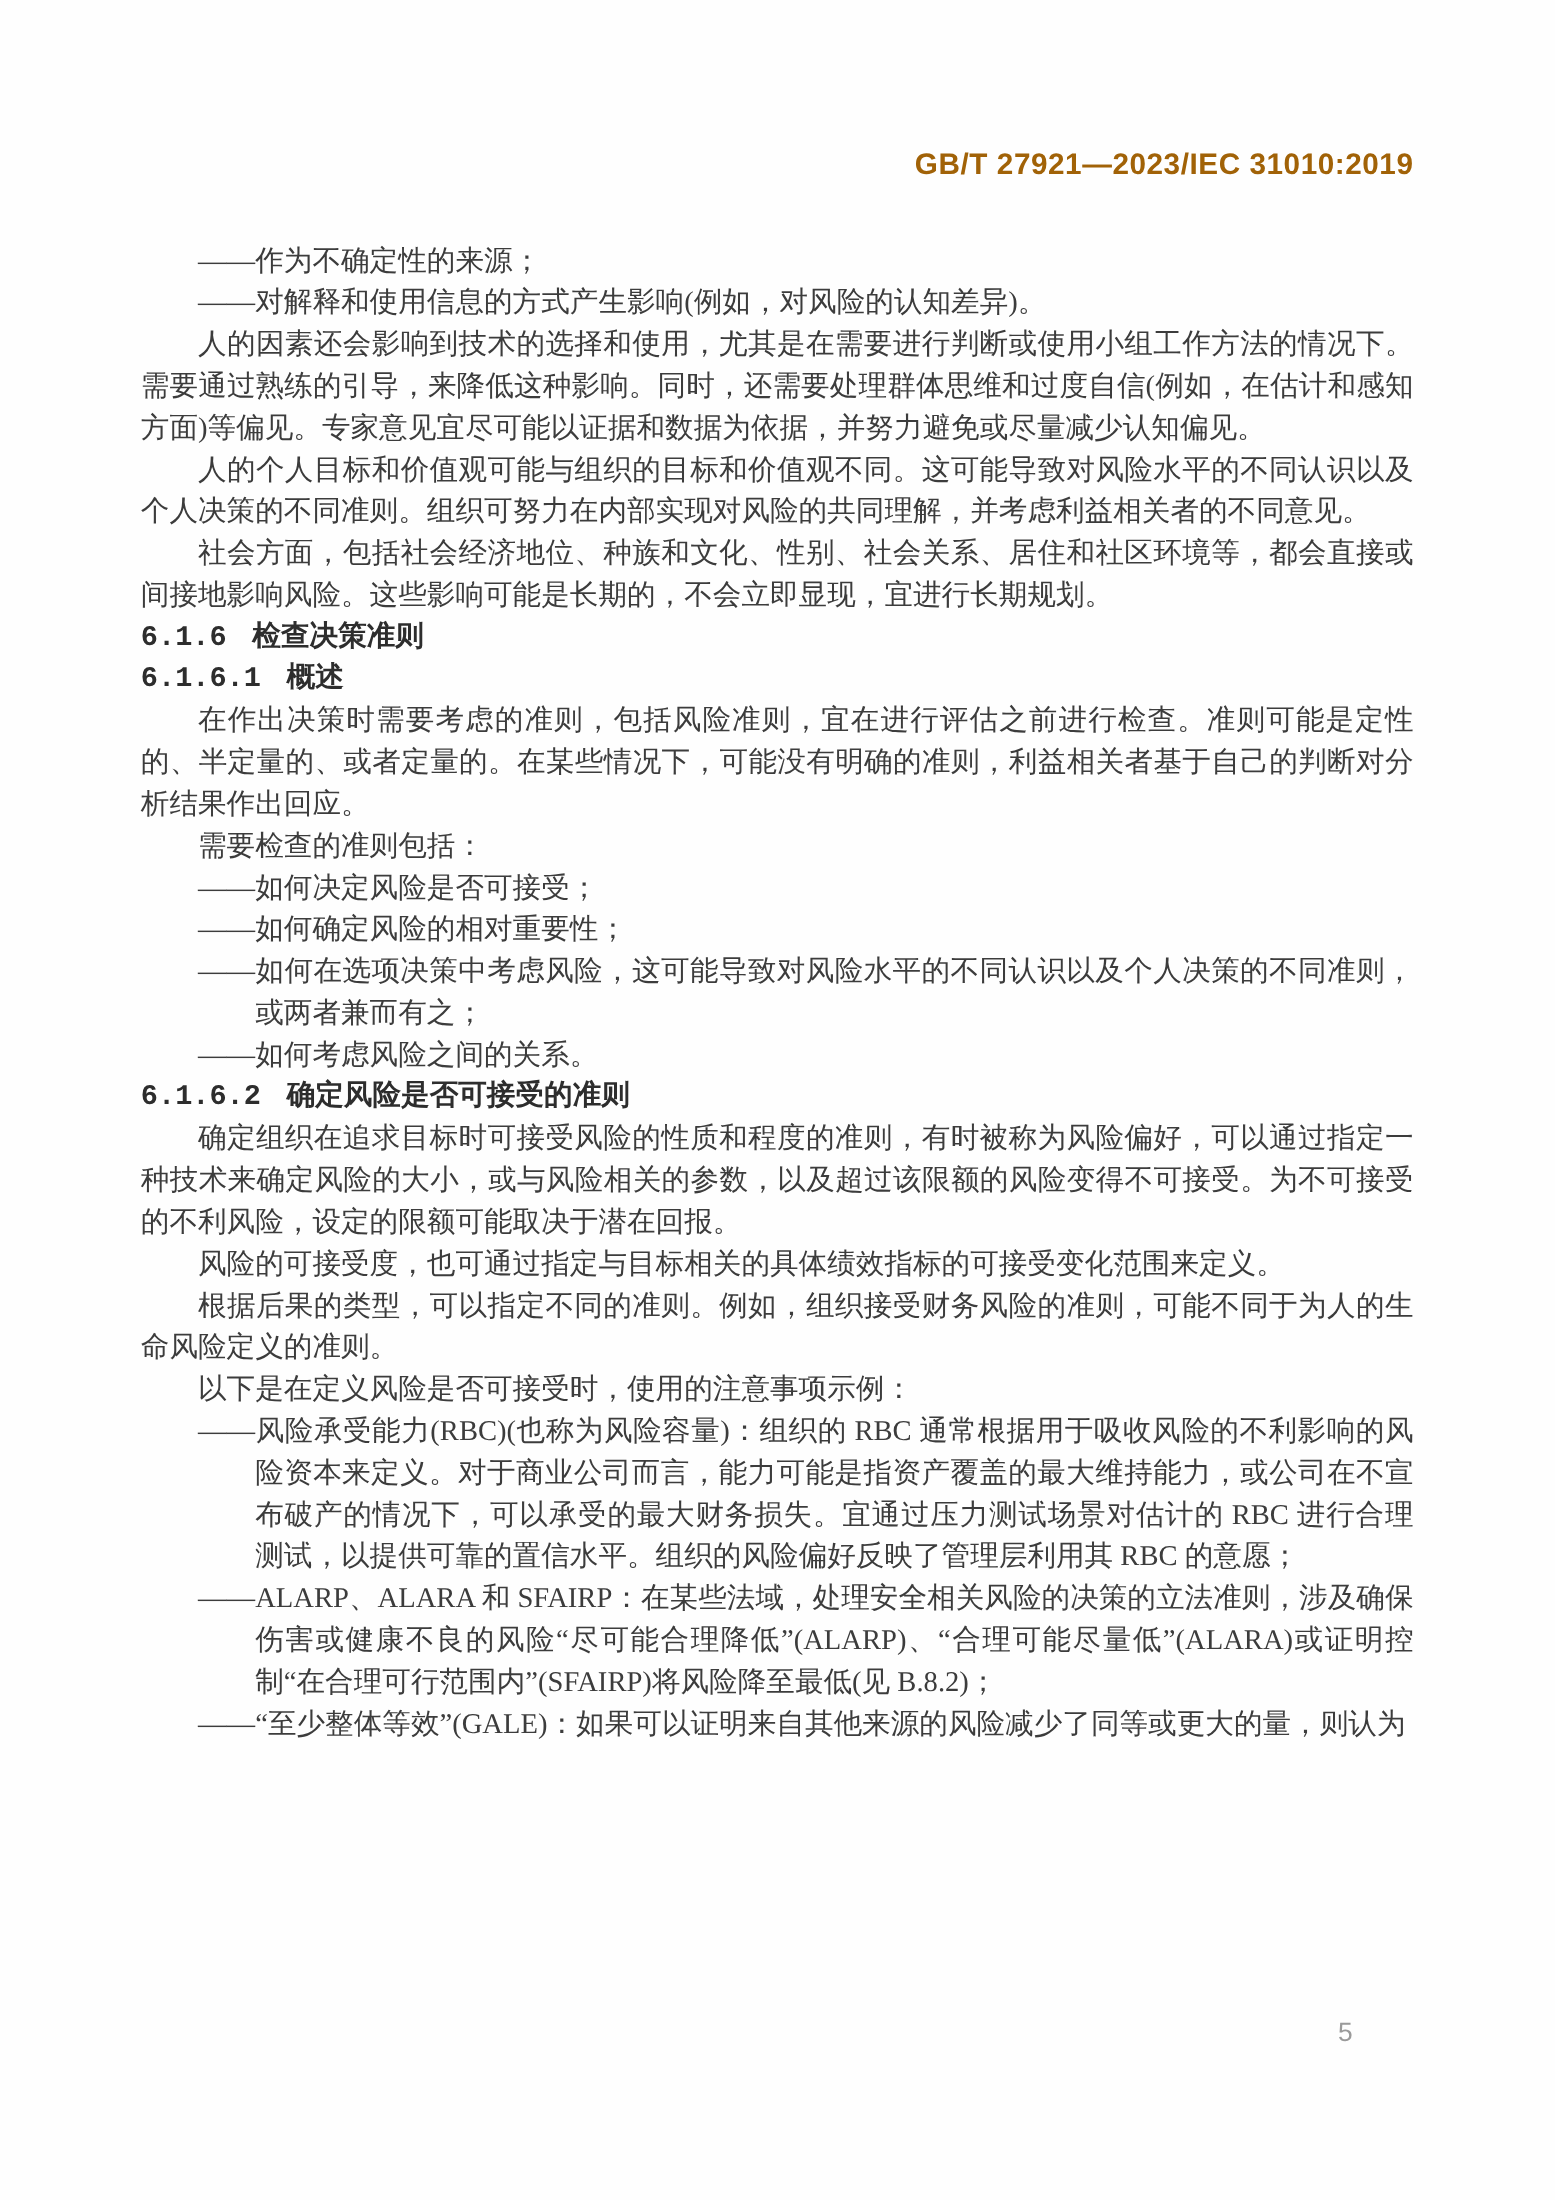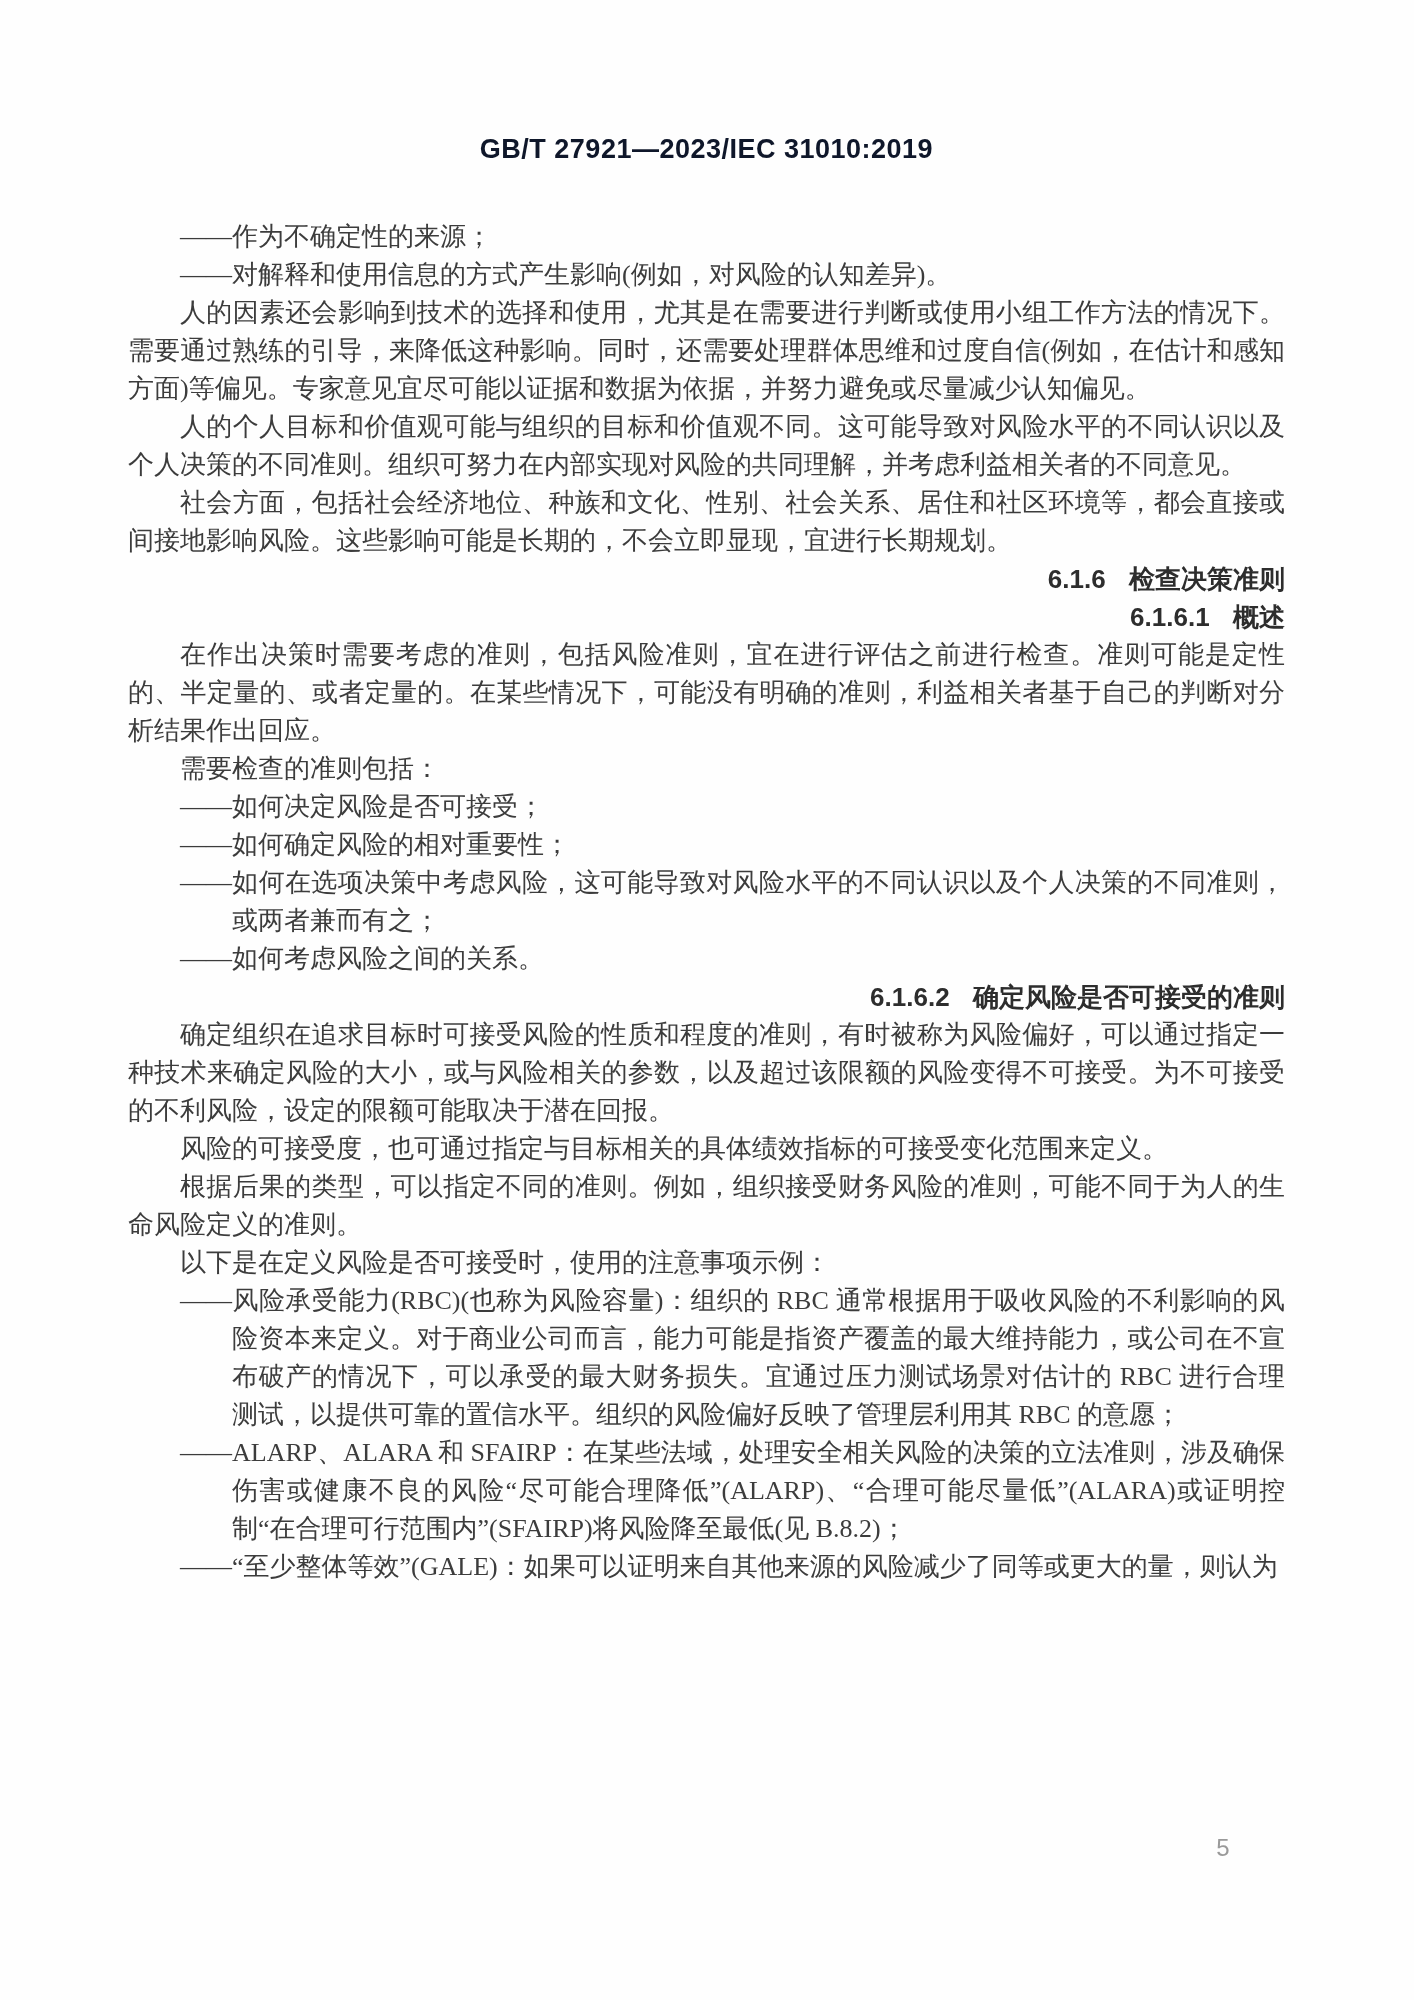--- a/index.html
+++ b/index.html
@@ -14,51 +14,51 @@
     background: #fefefe;
     font-family: "Liberation Serif", "DejaVu Serif", serif;
     color: #3c3c3c;
     overflow: hidden;
   }
   .running-header {
     position: absolute;
     top: 134px;
     left: 128px;
     width: 1157px;
-    text-align: center;
+    text-align: right;
     font-family: "Liberation Sans", "DejaVu Sans", sans-serif;
     font-weight: 700;
     font-size: 27px;
     letter-spacing: 0.5px;
-    color: #0f172a;
+    color: #a16207;
     white-space: nowrap;
   }
   .body-col {
     position: absolute;
     top: 218px;
     left: 128px;
     width: 1157px;
     font-size: 26px;
     line-height: 38px;
     text-align: justify;
   }
   .body-col p { margin: 0; }
   .para { text-indent: 2em; }
   .li {
     padding-left: 4em;
     text-indent: -2em;
   }
   .hsec {
     margin: 23px 0 16px 0;
-    font-family: Liberation Sans, sans-serif;
+    font-family: Liberation Mono, monospace;
     font-weight: 700;
     font-size: 26px;
     line-height: 38px;
     color: #2d2d2d;
-    text-align: right;
+    text-align: left;
   }
   .hsec .hnum { margin-right: 0.9em; }
   .page-num {
     position: absolute;
     top: 1834px;
     left: 1128px;
     width: 190px;
     text-align: center;
     font-family: "Liberation Sans", "DejaVu Sans", sans-serif;
     font-size: 24px;

